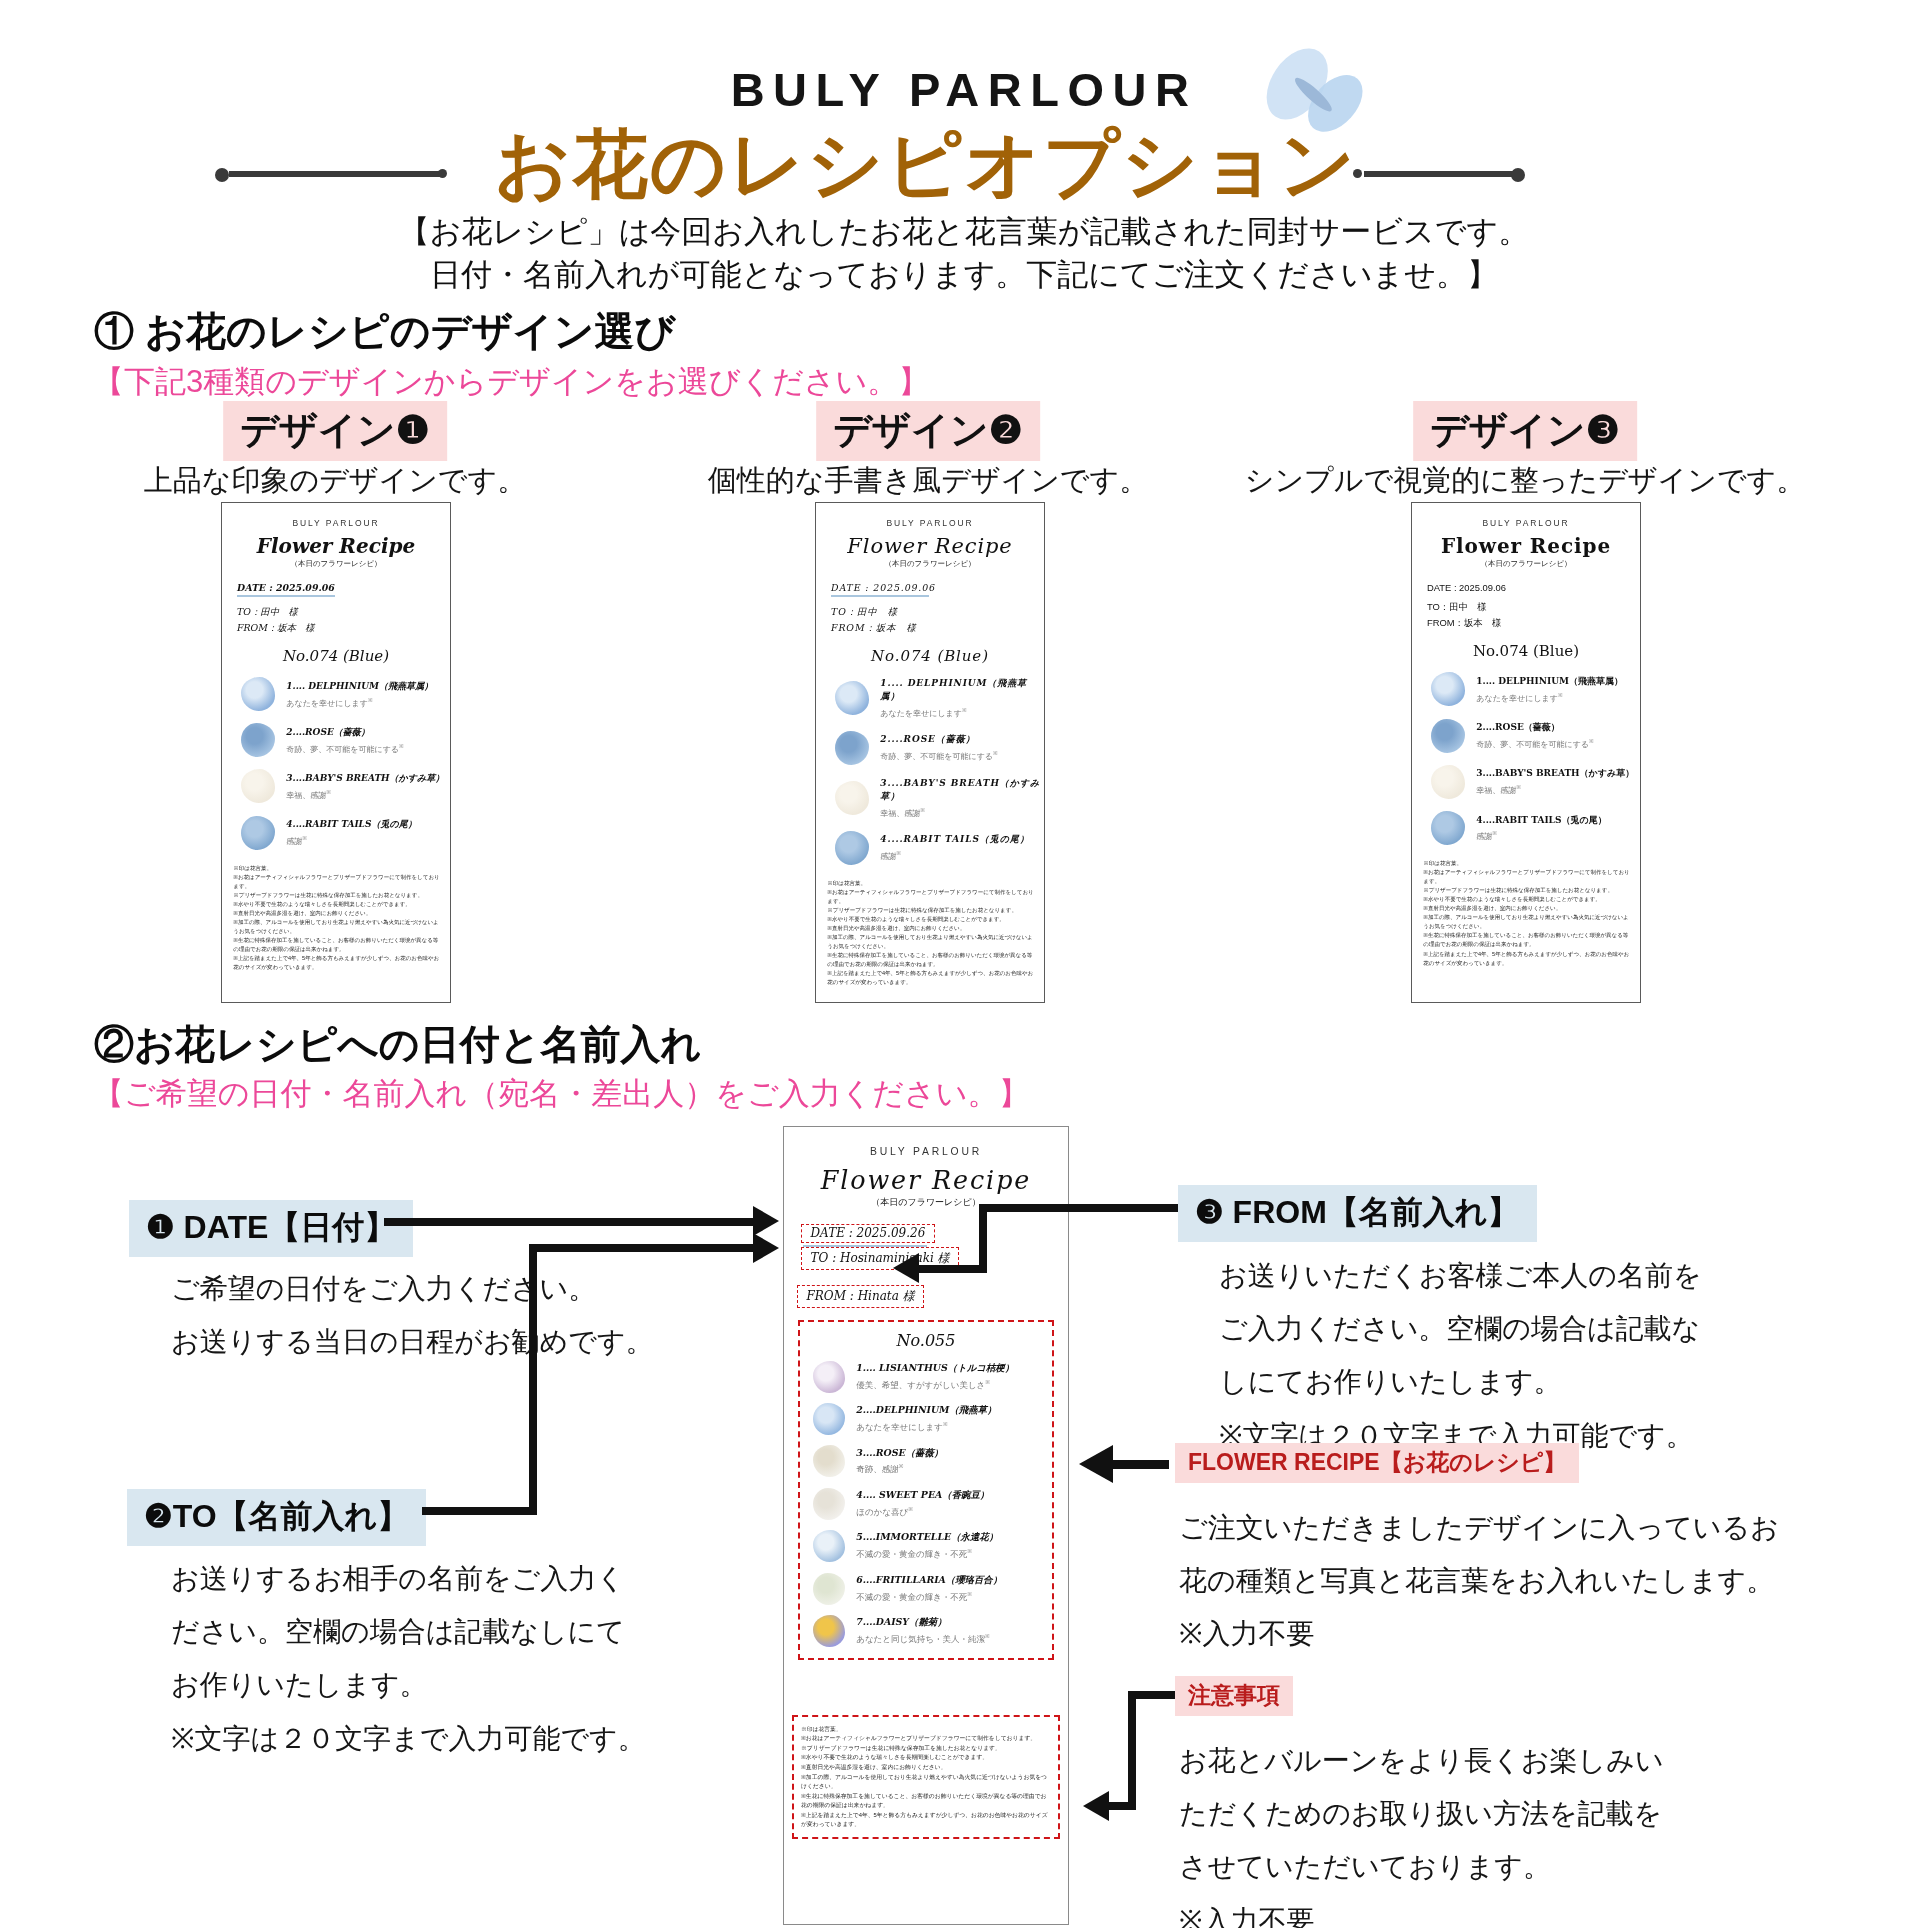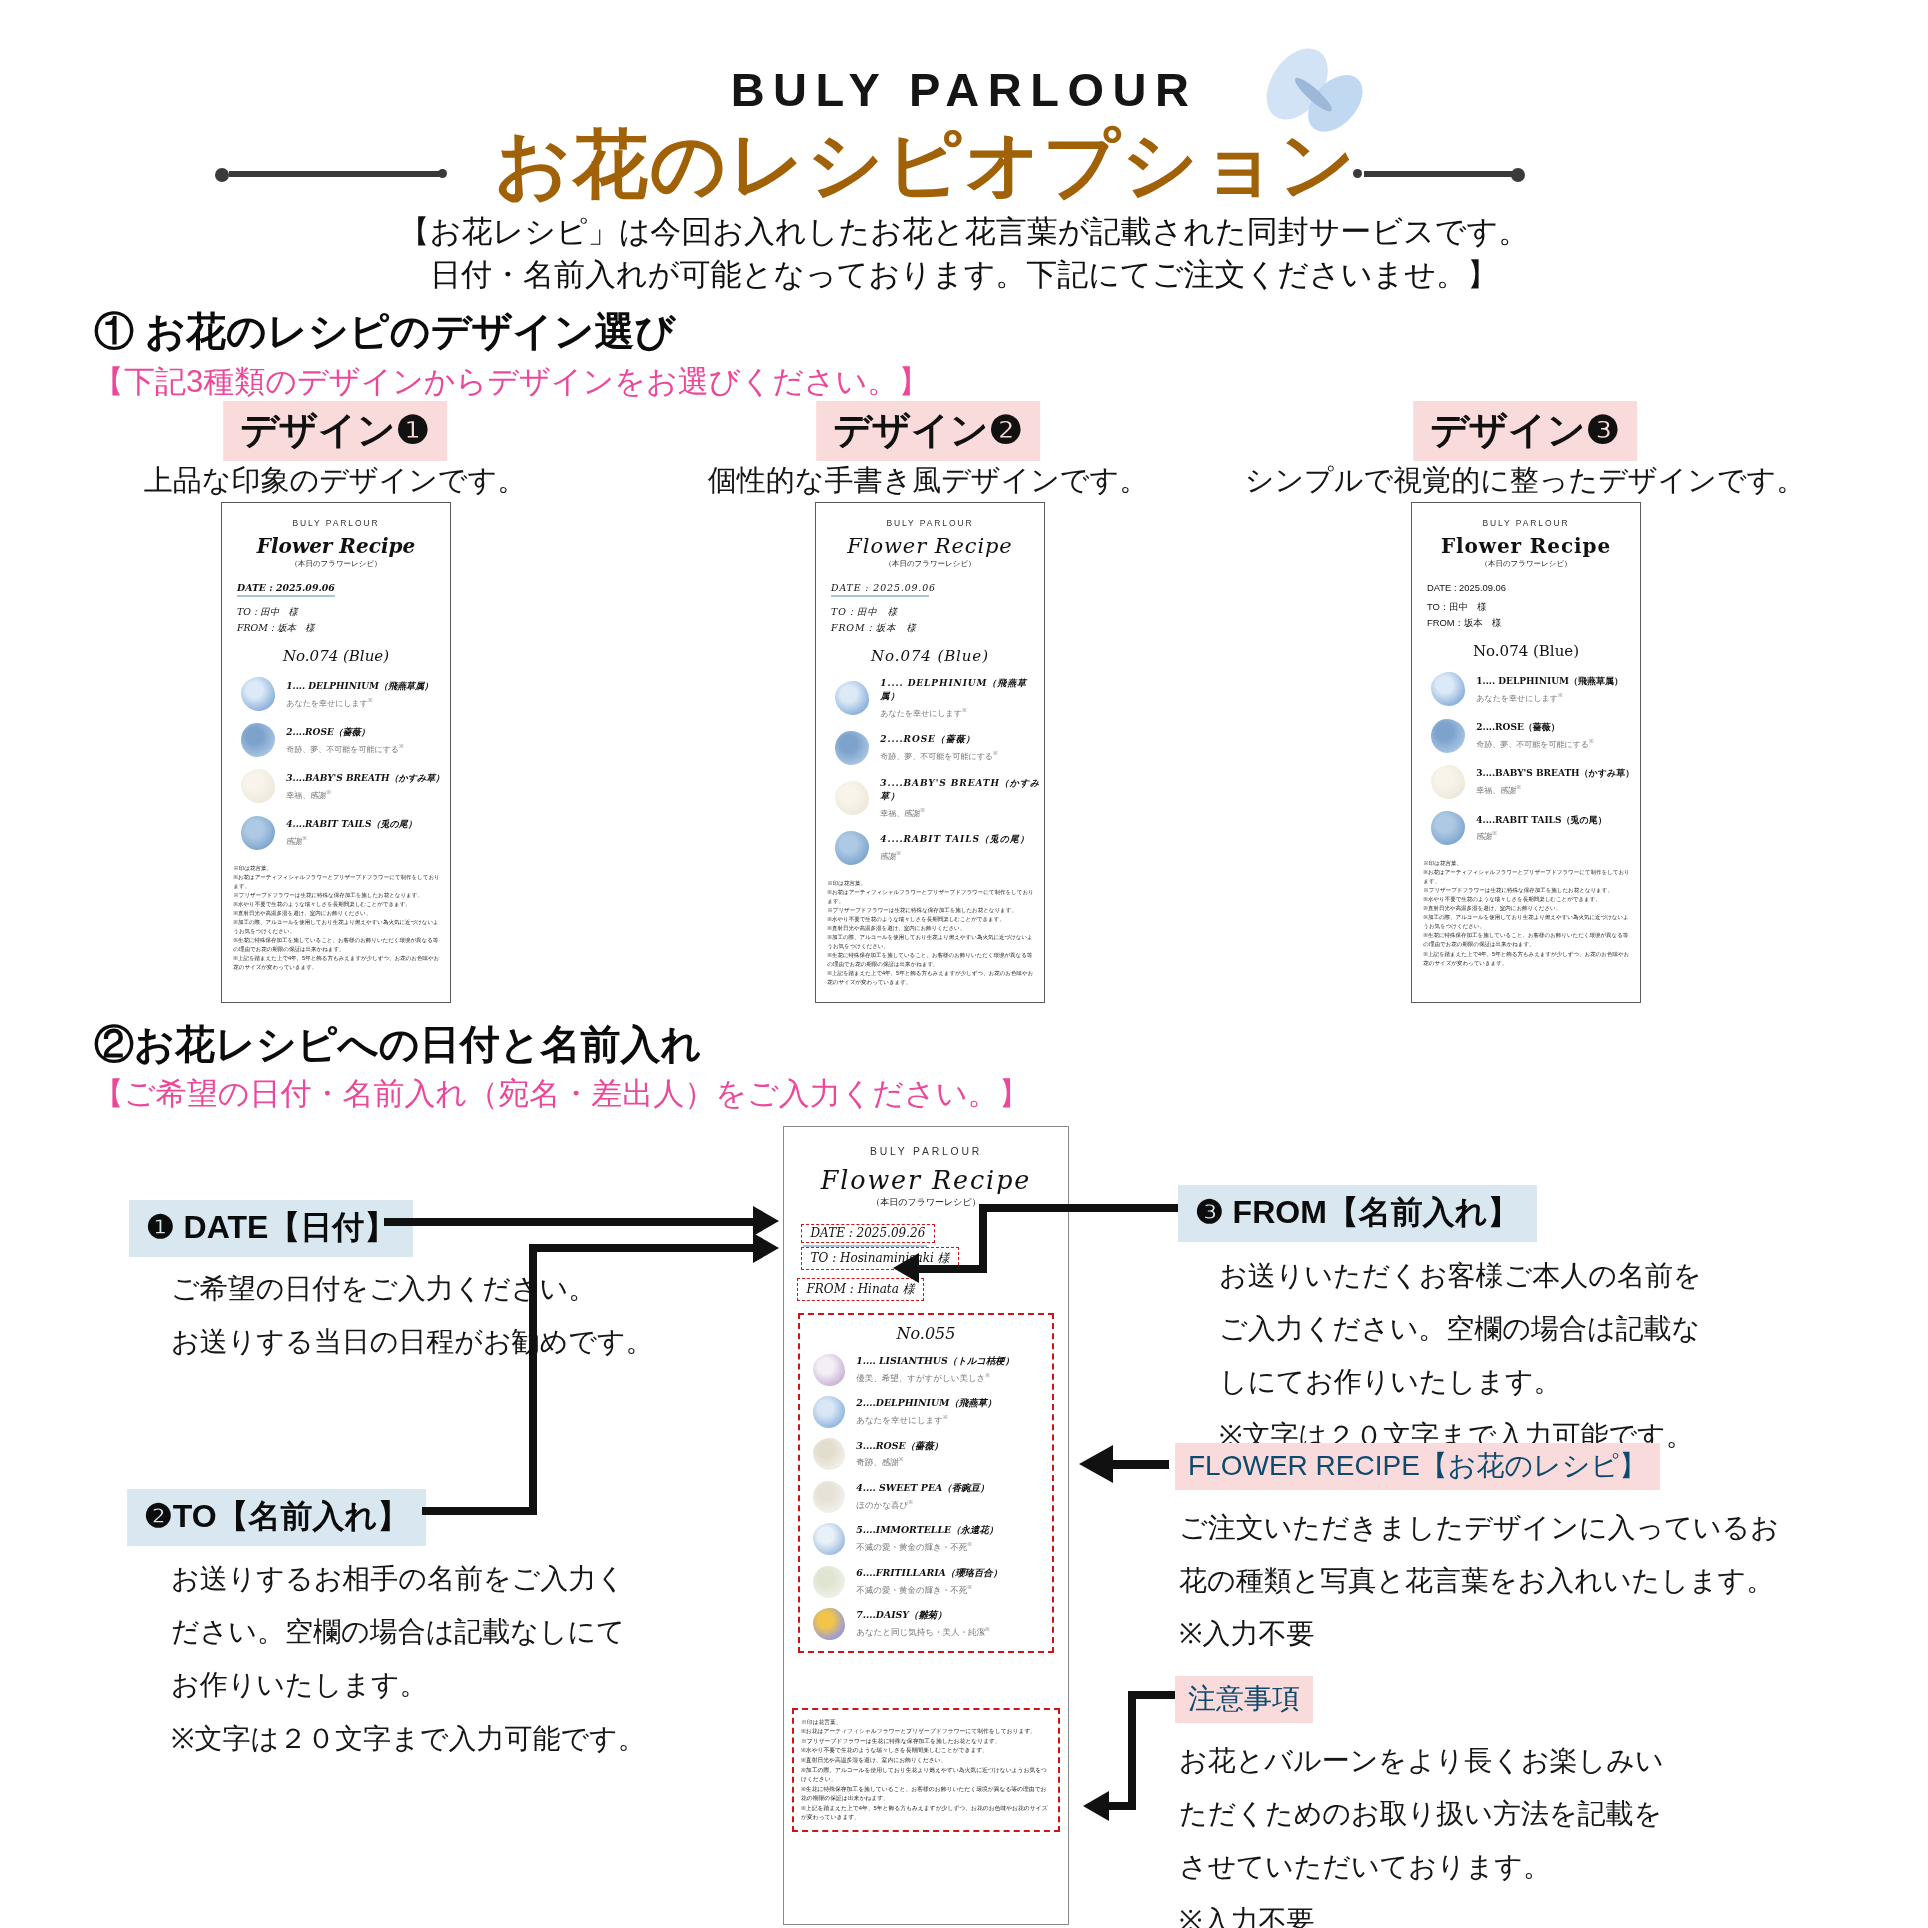--- a/index.html
+++ b/index.html
@@ -59,35 +59,35 @@
   
   .bigcard{position:absolute;left:783px;top:1126px;width:284px;height:797px;border:0.9px solid #8a8a8a;background:#fff;}
   .b-brand{margin-top:19px;text-align:center;font-size:10.4px;letter-spacing:2.8px;color:#333;}
   .b-title{text-align:center;font-size:25.4px;margin-top:7.5px;font-family:"DejaVu Serif", serif;font-style:italic;letter-spacing:1.9px;}
   .b-sub{text-align:center;font-size:9px;margin-top:1.9px;}
   .hand{font-family:"DejaVu Serif", serif;font-style:italic;}
   .rbox{display:inline-block;border:1.9px dashed #cf1418;padding:1.9px 8.5px;font-size:12px;}
   .b-date-row{margin:14px 0 0 17px;}
   .b-dline{width:124px;height:1.9px;background:#a9c6de;margin:1.9px 0 0 19px;}
   .b-to-row{margin:0 0 0 17px;}
-  .b-from-row{margin:8px 0 0 13px;}
+  .b-from-row{margin:15px 0 0 13px;}
   .b-flowers{margin:12.2px auto 0;width:245px;border:2.8px dashed #cf1418;padding:7.5px 3.8px 11.3px;}
   .b-num{text-align:center;font-size:16px;font-family:"DejaVu Serif", serif;font-style:italic;margin-top:1.9px;}
   .b-flowers .f-row{margin:10.4px 0 0 9.4px;}
   .b-flowers .f-ico{width:32px;height:32px;flex:0 0 32px;}
   .b-flowers .f-name{font-size:9.4px;font-family:"DejaVu Serif", serif;font-style:italic;}
   .b-flowers .f-mean{font-size:8.5px;color:#777;}
   .b-notes{margin:55px auto 0;width:250px;border:2.8px dashed #cf1418;padding:7.5px 6.6px;
            font-size:5.8px;line-height:1.65;color:#222;white-space:pre-line;}
 
   
   .ann-label-blue{position:absolute;background:#d9e7f0;padding:5.6px 17px 7.5px;
                   font-size:32px;font-weight:800;white-space:nowrap;color:#0c0c0c;}
   .ann-label-pink{position:absolute;background:#fadbdb;padding:3.8px 13px 5.6px;
-                  font-size:28px;font-weight:400;white-space:nowrap;color:#0c4a6e;}
+                  font-size:23px;font-weight:700;white-space:nowrap;color:#b91c1c;}
   .ann-body{position:absolute;font-size:28px;line-height:1.9;color:#161616;white-space:pre-line;}
 
   
   .conn{position:absolute;background:#111;}
   .arr-r{position:absolute;width:0;height:0;border-left:26px solid #111;
          border-top:15px solid transparent;border-bottom:15px solid transparent;}
   .arr-l{position:absolute;width:0;height:0;border-right:26px solid #111;
          border-top:15px solid transparent;border-bottom:15px solid transparent;}
   .arr-l.big{border-right-width:34px;border-top-width:19px;border-bottom-width:19px;}
 

